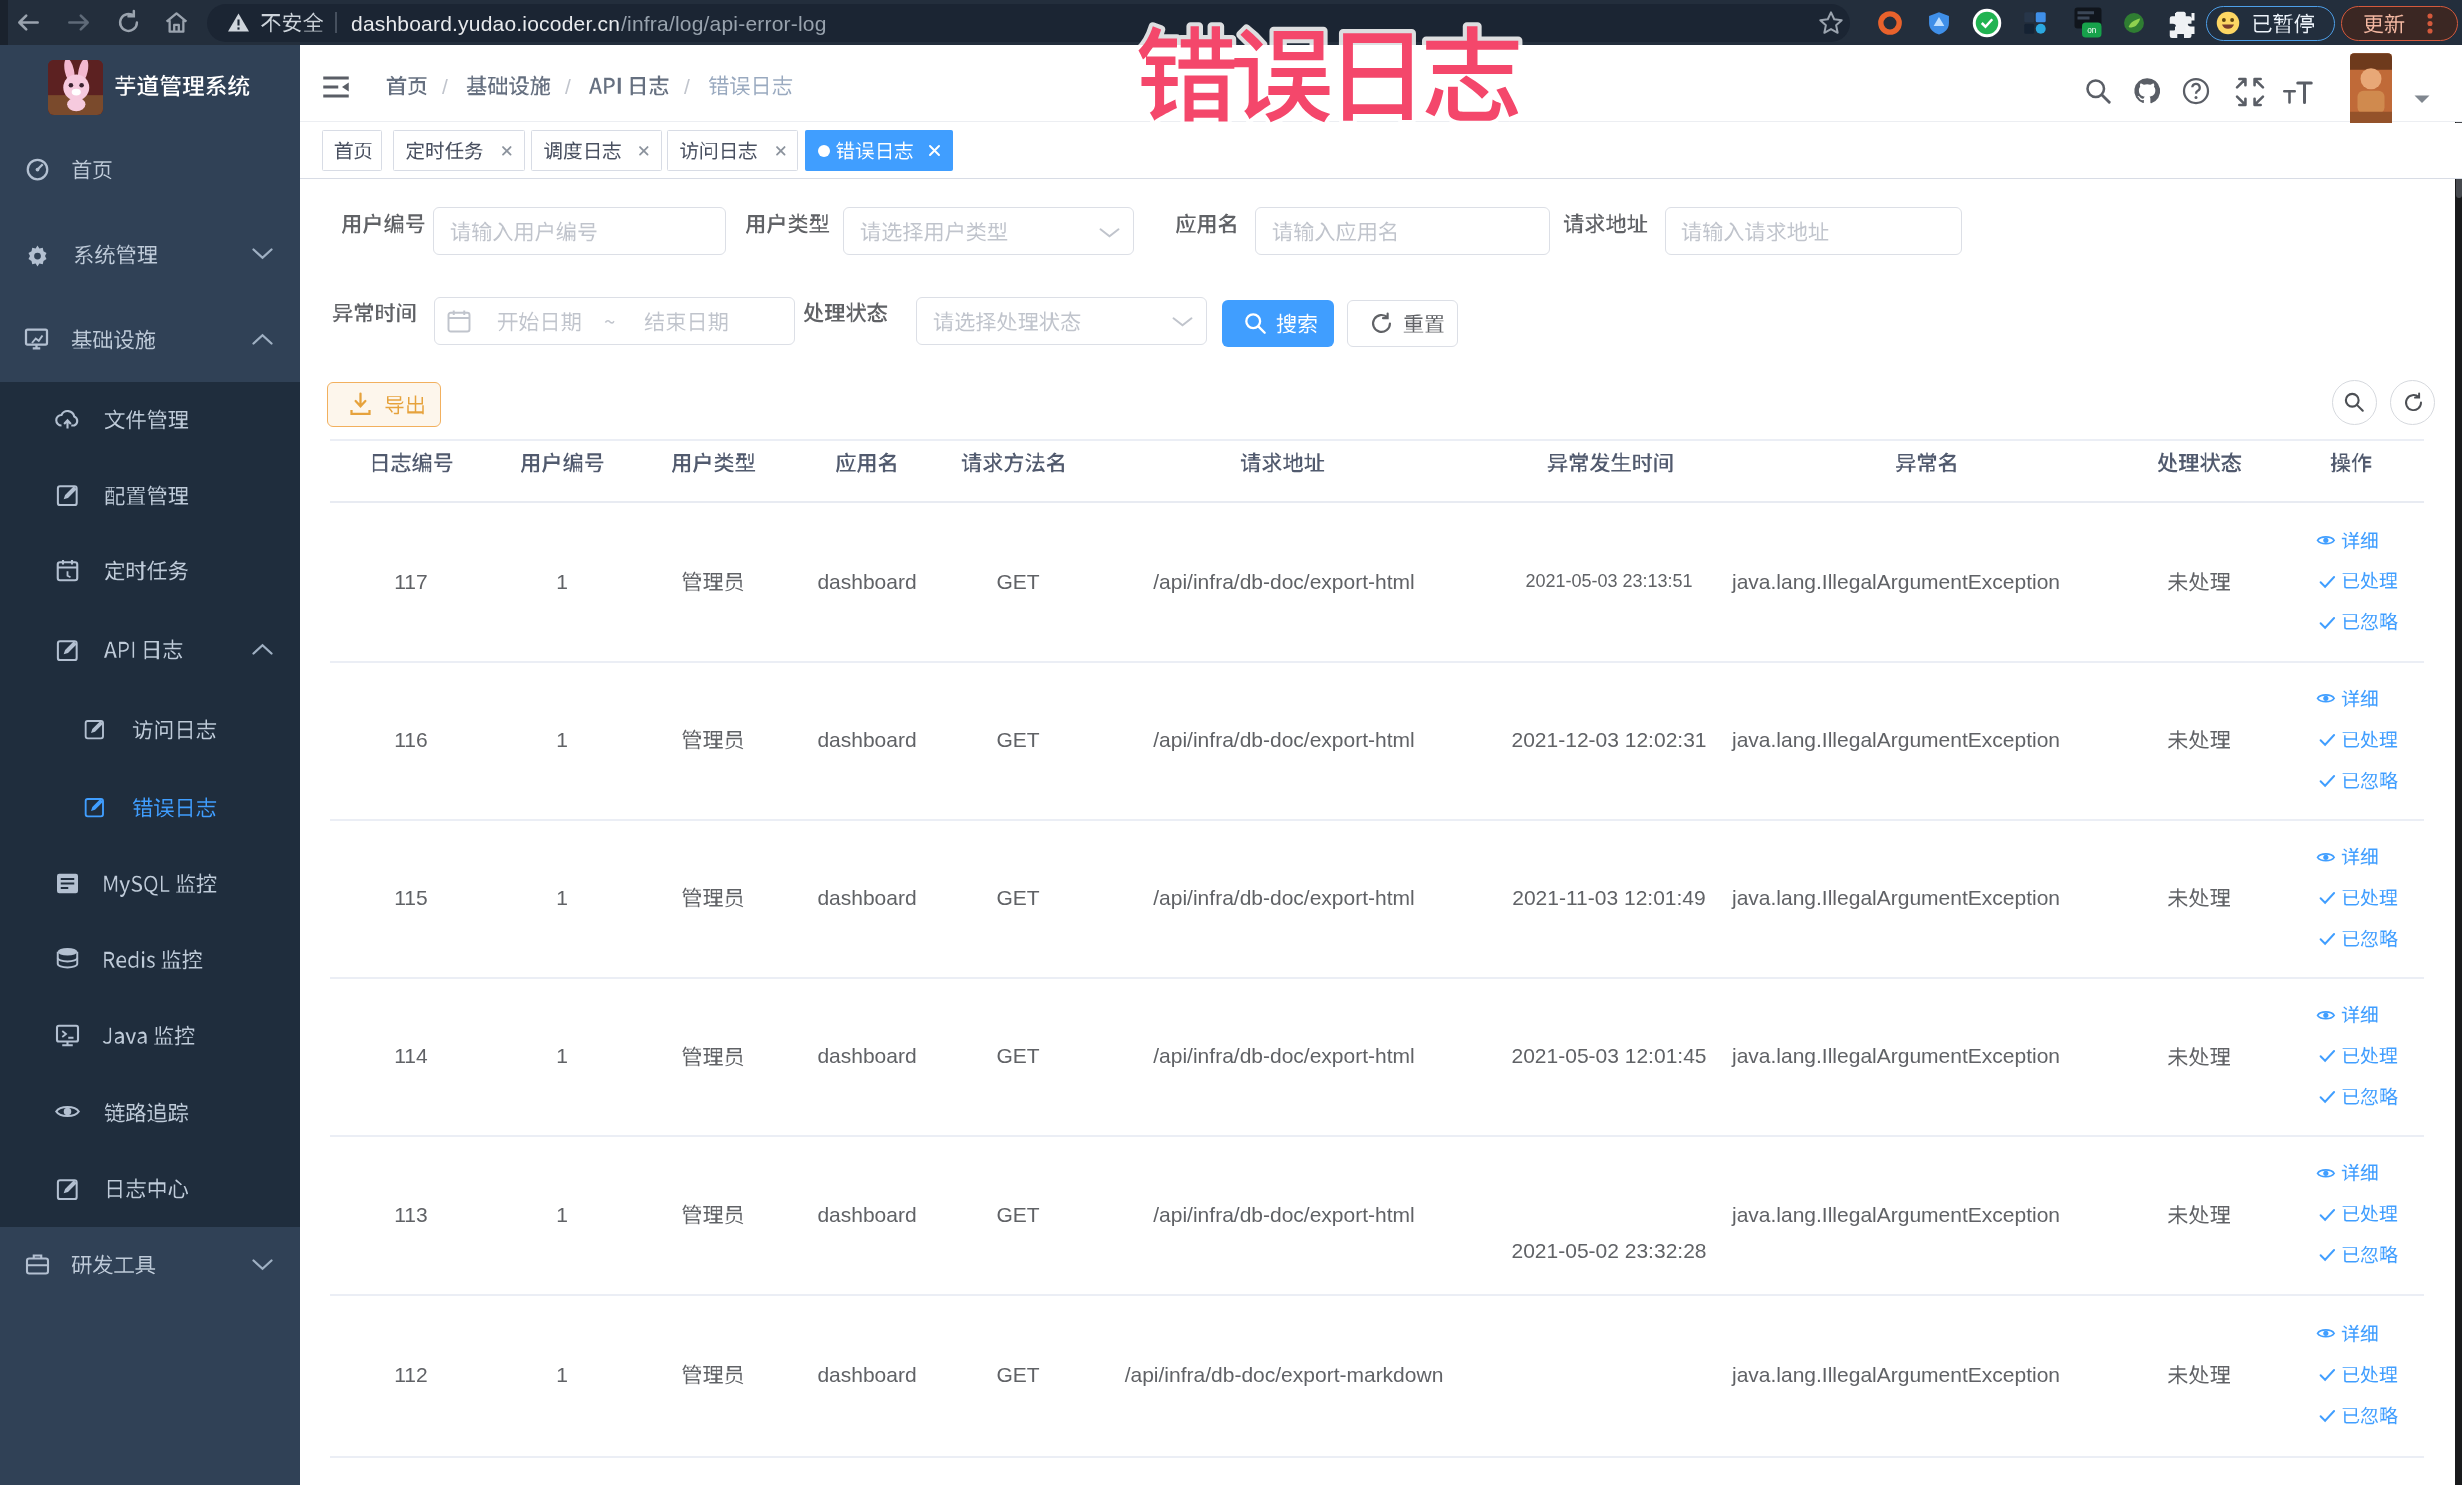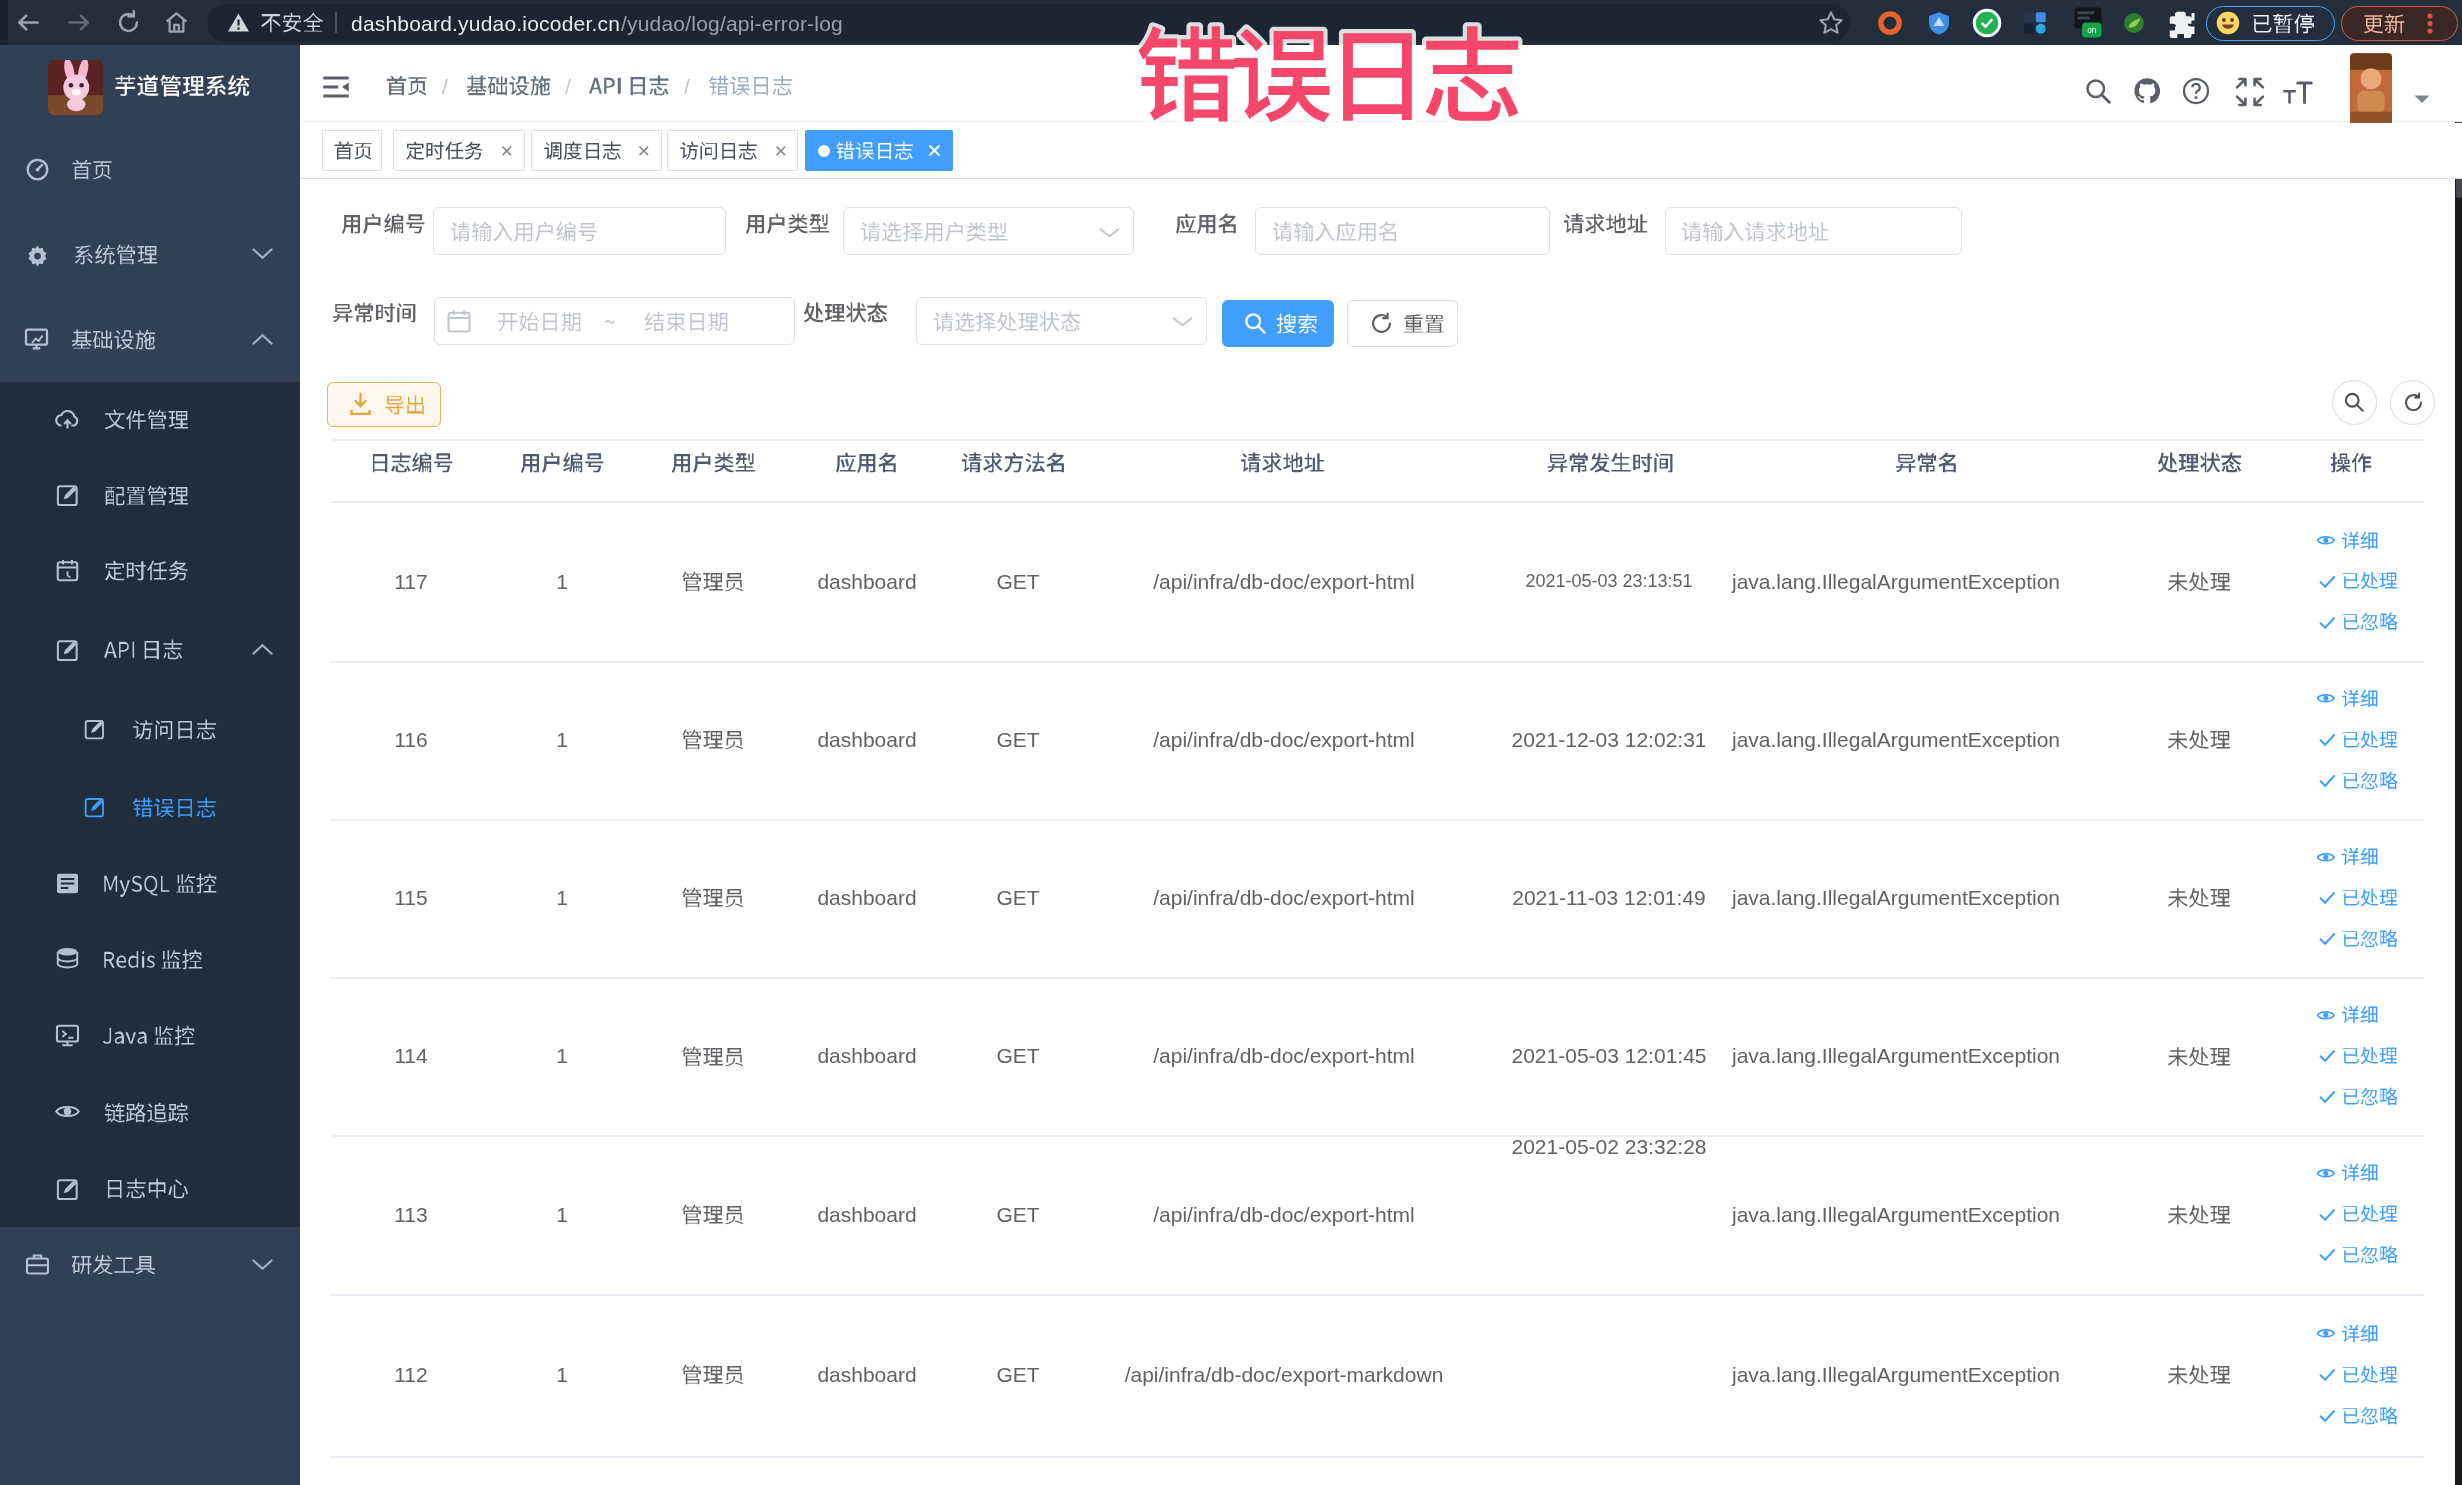--- a/index.html
+++ b/index.html
@@ -19,21 +19,21 @@
     <div style="position:absolute;left:227px;top:12px;line-height:0"><svg width="23" height="21" viewBox="0 0 30 28">
         <path d="M15 2 L29 26 H1 Z" fill="#cfd5dc"></path>
         <rect x="13.6" y="10" width="2.8" height="8" fill="#1b2533"></rect>
         <rect x="13.6" y="20.5" width="2.8" height="3" fill="#1b2533"></rect>
       </svg></div>
     <div style="position:absolute;left:260px;top:8.3px;line-height:0"><svg width="64" height="29.5" viewBox="0 -30 84 39">
         <path d="M16 -13C19 -11 23 -8 25 -6L27 -7C25 -9 21 -13 17 -15ZM2 -22V-19H14C12 -15 7 -10 1 -7C2 -7 2 -6 3 -5C7 -7 10 -10 13 -13V2H15V-16C16 -17 16 -18 17 -19H26V-22Z M40 -23C40 -22 41 -21 41 -20H31V-15H33V-18H51V-15H53V-20H43C43 -21 42 -23 42 -24ZM46 -11C46 -8 44 -6 43 -5C41 -6 39 -7 37 -7C37 -8 38 -9 39 -11ZM36 -11C35 -9 34 -7 33 -6C36 -5 38 -5 41 -4C38 -2 35 -1 30 0C31 1 31 2 32 2C36 1 40 -0 43 -3C47 -1 50 1 52 2L54 0C51 -1 48 -3 45 -4C46 -6 48 -8 49 -11H54V-13H40C41 -14 41 -15 42 -17L40 -17C39 -16 38 -14 38 -13H30V-11Z M70 -24C67 -19 62 -15 57 -13C57 -12 58 -12 58 -11C59 -12 60 -12 62 -13V-11H69V-7H62V-5H69V-0H58V1H82V-0H71V-5H79V-7H71V-11H79V-13C80 -12 81 -12 82 -11C82 -12 83 -12 83 -13C79 -15 75 -18 71 -22L72 -23ZM62 -13C65 -15 68 -18 70 -21C73 -18 75 -15 79 -13Z" fill="#ccd3da"></path>
       </svg></div>
     <div style="position:absolute;left:335px;top:12px;width:1.5px;height:21px;background:#46505e"></div>
     <div style="position:absolute;font-family:'Liberation Sans',sans-serif;font-size:21px;color:#e8eaed;font-weight:400;line-height:21px;white-space:pre;letter-spacing:0.2px;left:351px;top:13px;">dashboard.yudao.iocoder.cn</div>
-    <div style="position:absolute;font-family:'Liberation Sans',sans-serif;font-size:21px;color:#98a2ad;font-weight:400;line-height:21px;white-space:pre;letter-spacing:0.2px;left:621px;top:13px;">/yudao/log/api-error-log</div>
+    <div style="position:absolute;font-family:'Liberation Sans',sans-serif;font-size:21px;color:#98a2ad;font-weight:400;line-height:21px;white-space:pre;letter-spacing:0.2px;left:621px;top:13px;">/infra/log/api-error-log</div>
     <div style="position:absolute;left:1818px;top:9.8px;line-height:0"><svg width="26" height="26" viewBox="0 0 34 34">
         <path d="M17 3 L21.2 12.1 31 13.3 23.7 20 25.7 29.8 17 24.9 8.3 29.8 10.3 20 3 13.3 12.8 12.1 Z" stroke="#9aa3ae" stroke-width="2.6" fill="none" stroke-linejoin="round"></path>
       </svg></div>
     <div style="position:absolute;left:1877px;top:9.8px;line-height:0"><svg width="26" height="26" viewBox="0 0 34 34">
         <circle cx="17" cy="17" r="12" stroke="#e8622c" stroke-width="7" fill="none"></circle>
       </svg></div>
     <div style="position:absolute;left:1926px;top:9.8px;line-height:0"><svg width="26" height="26" viewBox="0 0 34 34">
         <path d="M17 3 L30 8 V17 C30 25 24 30 17 32 C10 30 4 25 4 17 V8 Z" fill="#3f8fe8"></path>
         <path d="M17 9 L24 21 H10 Z" fill="#bfe0ff"></path>
       </svg></div>
@@ -566,21 +566,21 @@
       </svg></div>
     <div style="position:absolute;left:330px;top:1135px;width:2094px;height:1.5px;background:#ebeef5"></div>
     <div style="position:absolute;font-family:'Liberation Sans',sans-serif;font-size:21px;color:#606266;font-weight:400;line-height:21px;white-space:pre;left:-346px;top:1204px;width:1514px;text-align:center;">113</div>
     <div style="position:absolute;font-family:'Liberation Sans',sans-serif;font-size:21px;color:#606266;font-weight:400;line-height:21px;white-space:pre;left:-195px;top:1204px;width:1514px;text-align:center;">1</div>
     <div style="position:absolute;left:681px;top:1200px;line-height:0"><svg width="64" height="29.5" viewBox="0 -30 84 39">
         <path d="M6 -12V2H8V1H22V2H24V-5H8V-7H22V-12ZM22 -0H8V-3H22ZM12 -17C13 -17 13 -16 13 -16H3V-11H5V-14H23V-11H26V-16H15C15 -16 15 -17 14 -18ZM8 -11H20V-8H8ZM5 -24C4 -21 3 -19 1 -17C2 -17 3 -17 3 -16C4 -17 5 -18 5 -20H7C8 -19 8 -17 9 -17L10 -17C10 -18 10 -19 9 -20H14V-21H6C6 -22 7 -23 7 -23ZM17 -24C16 -22 15 -20 14 -18C14 -18 15 -18 16 -17C16 -18 17 -19 17 -20H19C20 -19 21 -17 21 -16L23 -17C23 -18 22 -19 21 -20H26V-21H18C18 -22 18 -23 19 -23Z M41 -15H46V-12H41ZM47 -15H52V-12H47ZM41 -20H46V-17H41ZM47 -20H52V-17H47ZM37 -1V1H55V-1H48V-4H54V-6H48V-10H54V-22H39V-10H45V-6H39V-4H45V-1ZM29 -3 30 -1C32 -1 35 -3 38 -4L38 -6L35 -5V-12H38V-14H35V-20H38V-22H29V-20H33V-14H30V-12H33V-4C31 -4 30 -3 29 -3Z M64 -20H77V-17H64ZM61 -22V-15H79V-22ZM69 -9V-7C69 -4 68 -1 58 1C58 1 59 2 59 2C70 0 71 -4 71 -7V-9ZM71 -2C74 -1 79 1 81 2L82 1C80 -1 75 -2 72 -3ZM60 -13V-3H62V-11H78V-3H80V-13Z" fill="#606266"></path>
       </svg></div>
     <div style="position:absolute;font-family:'Liberation Sans',sans-serif;font-size:21px;color:#606266;font-weight:400;line-height:21px;white-space:pre;left:110px;top:1204px;width:1514px;text-align:center;">dashboard</div>
     <div style="position:absolute;font-family:'Liberation Sans',sans-serif;font-size:21px;color:#606266;font-weight:400;line-height:21px;white-space:pre;left:261px;top:1204px;width:1514px;text-align:center;">GET</div>
     <div style="position:absolute;font-family:'Liberation Sans',sans-serif;font-size:21px;color:#606266;font-weight:400;line-height:21px;white-space:pre;left:527px;top:1204px;width:1514px;text-align:center;">/api/infra/db-doc/export-html</div>
-    <div style="position:absolute;font-family:'Liberation Sans',sans-serif;font-size:21px;color:#606266;font-weight:400;line-height:21px;white-space:pre;left:852px;top:1136px;width:1514px;text-align:center;">2021-05-02 23:32:28</div>
+    <div style="position:absolute;font-family:'Liberation Sans',sans-serif;font-size:21px;color:#606266;font-weight:400;line-height:21px;white-space:pre;left:852px;top:1240px;width:1514px;text-align:center;">2021-05-02 23:32:28</div>
     <div style="position:absolute;font-family:'Liberation Sans',sans-serif;font-size:21px;color:#606266;font-weight:400;line-height:21px;white-space:pre;left:1139px;top:1204px;width:1514px;text-align:center;">java.lang.IllegalArgumentException</div>
     <div style="position:absolute;left:2167px;top:1200px;line-height:0"><svg width="64" height="29.5" viewBox="0 -30 84 39">
         <path d="M13 -23V-19H4V-17H13V-12H2V-10H12C9 -6 5 -3 1 -1C1 -1 2 0 2 1C6 -1 10 -5 13 -8V2H15V-8C18 -5 22 -1 26 1C26 0 27 -1 27 -1C23 -3 19 -6 16 -10H26V-12H15V-17H24V-19H15V-23Z M40 -17C39 -13 38 -10 37 -7C36 -9 35 -12 34 -15C35 -16 35 -16 35 -17ZM34 -23C33 -18 32 -13 29 -10C30 -9 31 -9 31 -9C32 -10 33 -11 33 -12C34 -9 35 -7 36 -5C34 -3 32 -1 29 1C29 1 30 2 31 2C33 1 35 -1 37 -4C41 0 45 1 50 1H54C54 1 55 -0 55 -1C54 -1 51 -1 50 -1C46 -1 42 -2 38 -5C40 -9 42 -13 42 -19L41 -19L40 -19H36C36 -20 36 -22 36 -23ZM45 -23V-3H47V-15C49 -12 51 -10 52 -8L54 -9C53 -11 50 -14 48 -17L47 -16V-23Z M69 -15H74V-12H69ZM75 -15H80V-12H75ZM69 -20H74V-17H69ZM75 -20H80V-17H75ZM65 -1V1H83V-1H76V-4H82V-6H76V-10H82V-22H67V-10H73V-6H67V-4H73V-1ZM57 -3 58 -1C60 -1 63 -3 66 -4L66 -6L63 -5V-12H66V-14H63V-20H66V-22H57V-20H61V-14H58V-12H61V-4C59 -4 58 -3 57 -3Z" fill="#606266"></path>
       </svg></div>
     <div style="position:absolute;left:2316px;top:1165px;line-height:0"><svg width="19.7" height="16.7" viewBox="0 0 26 22">
         <path d="M2 11 C6 5 20 5 24 11 C20 17 6 17 2 11 Z" stroke="#409eff" stroke-width="2.2" fill="none"></path>
         <circle cx="13" cy="11" r="3.4" fill="#409eff"></circle>
       </svg></div>
     <div style="position:absolute;left:2341px;top:1160px;line-height:0"><svg width="38" height="26.5" viewBox="0 -26 50 35">
         <path d="M3 -19C4 -18 6 -16 7 -15L8 -17C7 -18 5 -19 4 -20ZM11 -20C12 -19 13 -17 13 -16L15 -17C15 -18 14 -20 13 -21ZM5 2V1C5 1 6 0 10 -3C10 -3 9 -4 9 -4L7 -2V-13H1V-11H5V-2C5 -1 4 -0 4 0C4 0 4 1 5 2ZM21 -21C20 -20 19 -18 18 -16H10V-14H16V-11H11V-9H16V-6H9V-4H16V2H18V-4H24V-6H18V-9H22V-11H18V-14H23V-16H20C21 -17 22 -19 23 -20Z M26 -1 26 1C29 0 32 -1 35 -1L35 -3C32 -2 28 -2 26 -1ZM26 -11C27 -11 27 -11 31 -11C30 -10 29 -8 28 -8C27 -7 27 -6 26 -6C26 -6 26 -5 27 -5C27 -5 28 -5 35 -6C35 -7 35 -7 35 -8L29 -7C32 -9 34 -12 36 -14L34 -15C33 -15 33 -14 32 -13L29 -13C30 -15 32 -18 33 -20L31 -21C30 -18 28 -15 27 -14C27 -13 26 -13 26 -12C26 -12 26 -11 26 -11ZM41 -2H38V-9H41ZM43 -2V-9H46V-2ZM36 -20V2H38V0H46V1H48V-20ZM41 -11H38V-18H41ZM43 -11V-18H46V-11Z" fill="#409eff"></path>

